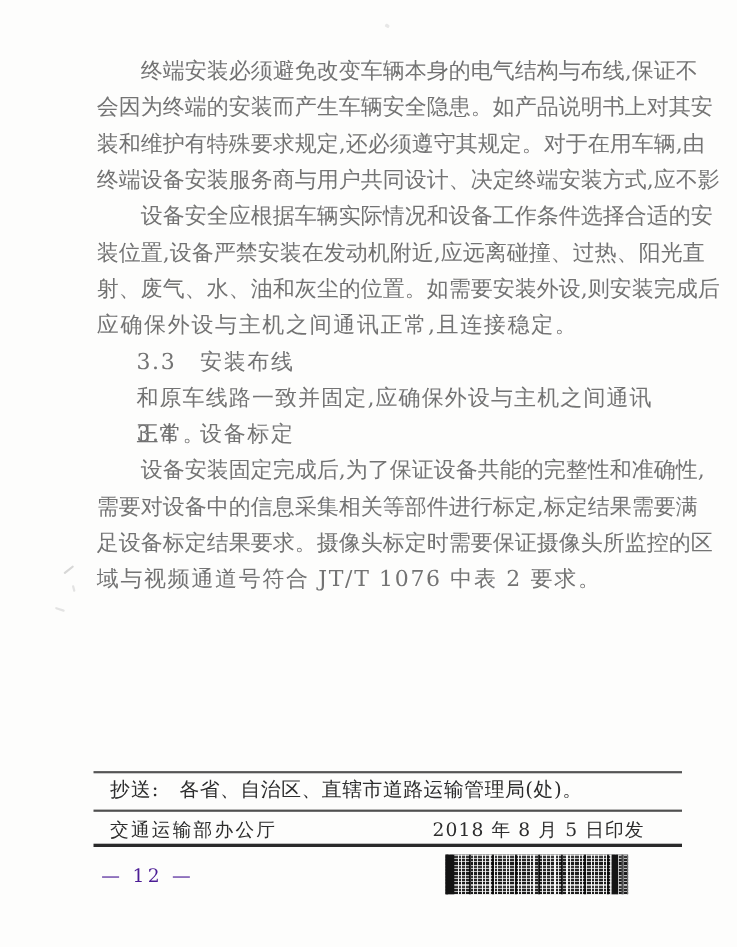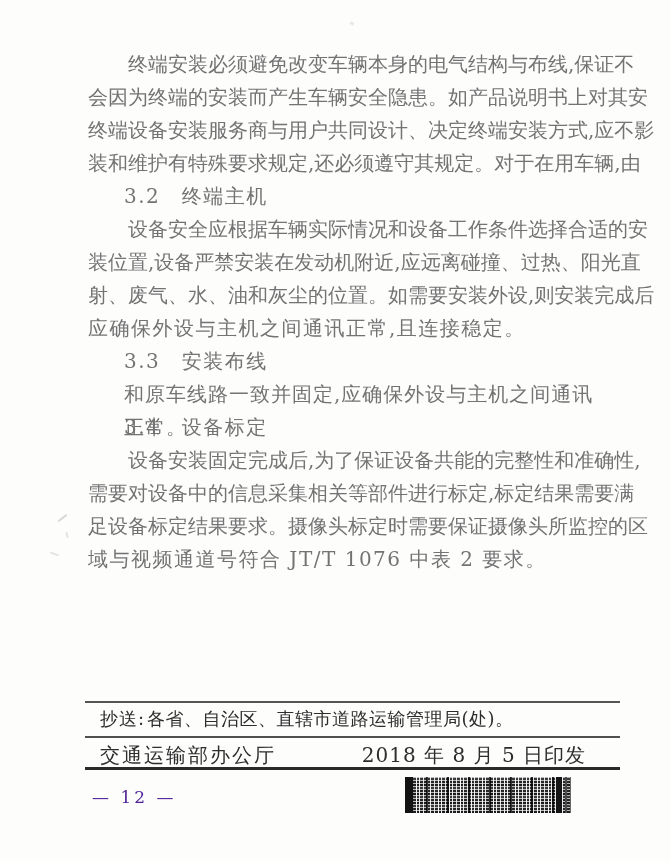--- a/index.html
+++ b/index.html
@@ -44,27 +44,27 @@
   }
   .rule-top    { top:701px; background:#555; }
   .rule-mid    { top:736px; background:#4f4f4f; }
   .rule-bottom { top:767px; height:3px; background:#2a2a2a; }
 
   .cc-line {
     position:absolute; left:100px; top:707px;
     font-size:18px; line-height:24px; color:#2d2d2d;
     white-space:nowrap;
   }
-  .cc-line .cc-label { margin-right:2px; letter-spacing:1px; }
+  .cc-line .cc-label { margin-right:18px; letter-spacing:1px; }
   .cc-line .cc-text  { letter-spacing:0.5px; }
 
   .issue-row {
     position:absolute; left:100px; top:743px; width:486px;
     display:flex; justify-content:space-between; align-items:flex-start;
-    font-size:20px; line-height:24px; color:#2d2d2d;
+    font-size:17px; line-height:24px; color:#2d2d2d;
   }
   .issue-row .issuer { letter-spacing:2px; }
   .issue-row .issue-date { letter-spacing:1px; }
 
   .page-number {
     position:absolute; left:92px; top:787px;
     font-size:17px; color:#4c1d95; letter-spacing:3px;
   }
 
   
@@ -90,23 +90,22 @@
   .art-4 { left:66px; top:532px; width:2px; height:6px; opacity:0.3; transform:rotate(-15deg); }
 </style>
 </head>
 <body>
 
 <div class="page">
 
   <main class="body-text">
       <div class="line first">终端安装必须避免改变车辆本身的电气结构与布线,保证不</div>
       <div class="line full">会因为终端的安装而产生车辆安全隐患。如产品说明书上对其安</div>
+      <div class="line full">装和维护有特殊要求规定,还必须遵守其规定。对于在用车辆,由</div>
       <div class="line full">终端设备安装服务商与用户共同设计、决定终端安装方式,应不影</div>
-      <div class="line full">装和维护有特殊要求规定,还必须遵守其规定。对于在用车辆,由</div>
-      <div class="line heading">3.2　终端主机</div>
       <div class="line first">设备安全应根据车辆实际情况和设备工作条件选择合适的安</div>
       <div class="line full">装位置,设备严禁安装在发动机附近,应远离碰撞、过热、阳光直</div>
       <div class="line full">射、废气、水、油和灰尘的位置。如需要安装外设,则安装完成后</div>
       <div class="line last">应确保外设与主机之间通讯正常,且连接稳定。</div>
       <div class="line heading">3.3　安装布线</div>
       <div class="line indent-last">和原车线路一致并固定,应确保外设与主机之间通讯正常。</div>
       <div class="line heading">3.4　设备标定</div>
       <div class="line first">设备安装固定完成后,为了保证设备共能的完整性和准确性,</div>
       <div class="line full">需要对设备中的信息采集相关等部件进行标定,标定结果需要满</div>
       <div class="line full">足设备标定结果要求。摄像头标定时需要保证摄像头所监控的区</div>

